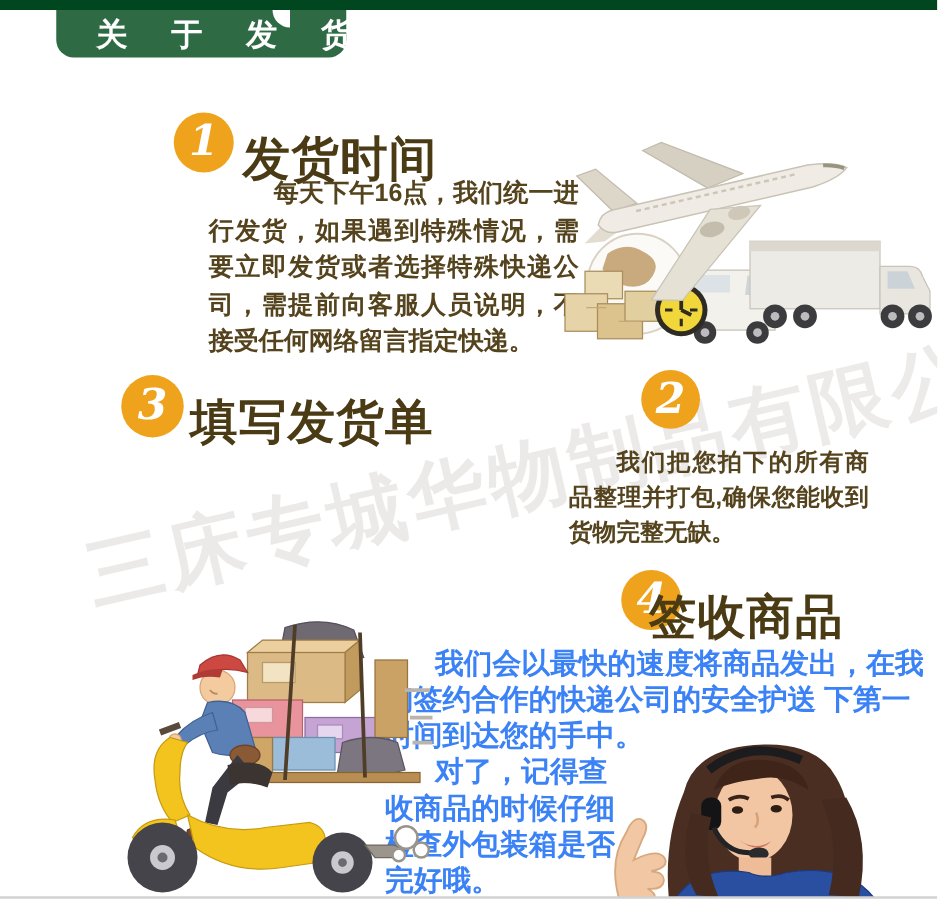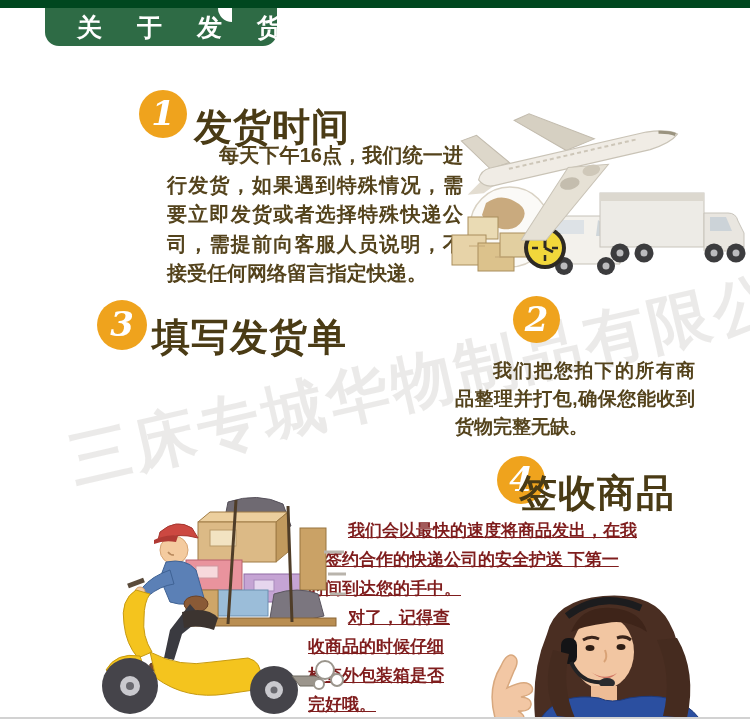--- a/index.html
+++ b/index.html
@@ -22,22 +22,22 @@
          display:flex;align-items:center;justify-content:center;}
   .badge-num{color:#fff;font-family:"DejaVu Serif",serif;font-style:italic;font-weight:bold;
              font-size:34px;line-height:1;transform:translateY(-1px);}
   .sec-title{position:absolute;margin:0;color:#4a3b15;font-size:38px;font-weight:bold;
              letter-spacing:1px;white-space:nowrap;}
   .body{position:absolute;margin:0;color:#54431c;font-weight:bold;text-align:justify;}
   .b20{font-size:20px;line-height:29.5px;}
   .b19{font-size:19px;line-height:28px;}
   .illus{position:absolute;}
   
-  .sign-lines{position:absolute;left:308px;top:516px;width:440px;color:#7f1d1d;
-              font-weight:bold;font-size:17px;line-height:29px;text-decoration:underline;}
+  .sign-lines{position:absolute;left:308px;top:516px;width:440px;color:#3b82f6;
+              font-weight:bold;font-size:23px;line-height:29px;}
   .sign-lines div{white-space:nowrap;}
   .ind{text-indent:40px;}
   .bottom-line{position:absolute;left:0;top:717px;width:750px;height:2px;background:#d2d2d2;}
 </style>
 </head>
 <body>
 
 <div class="page">
 
   <div class="topbar"></div>

